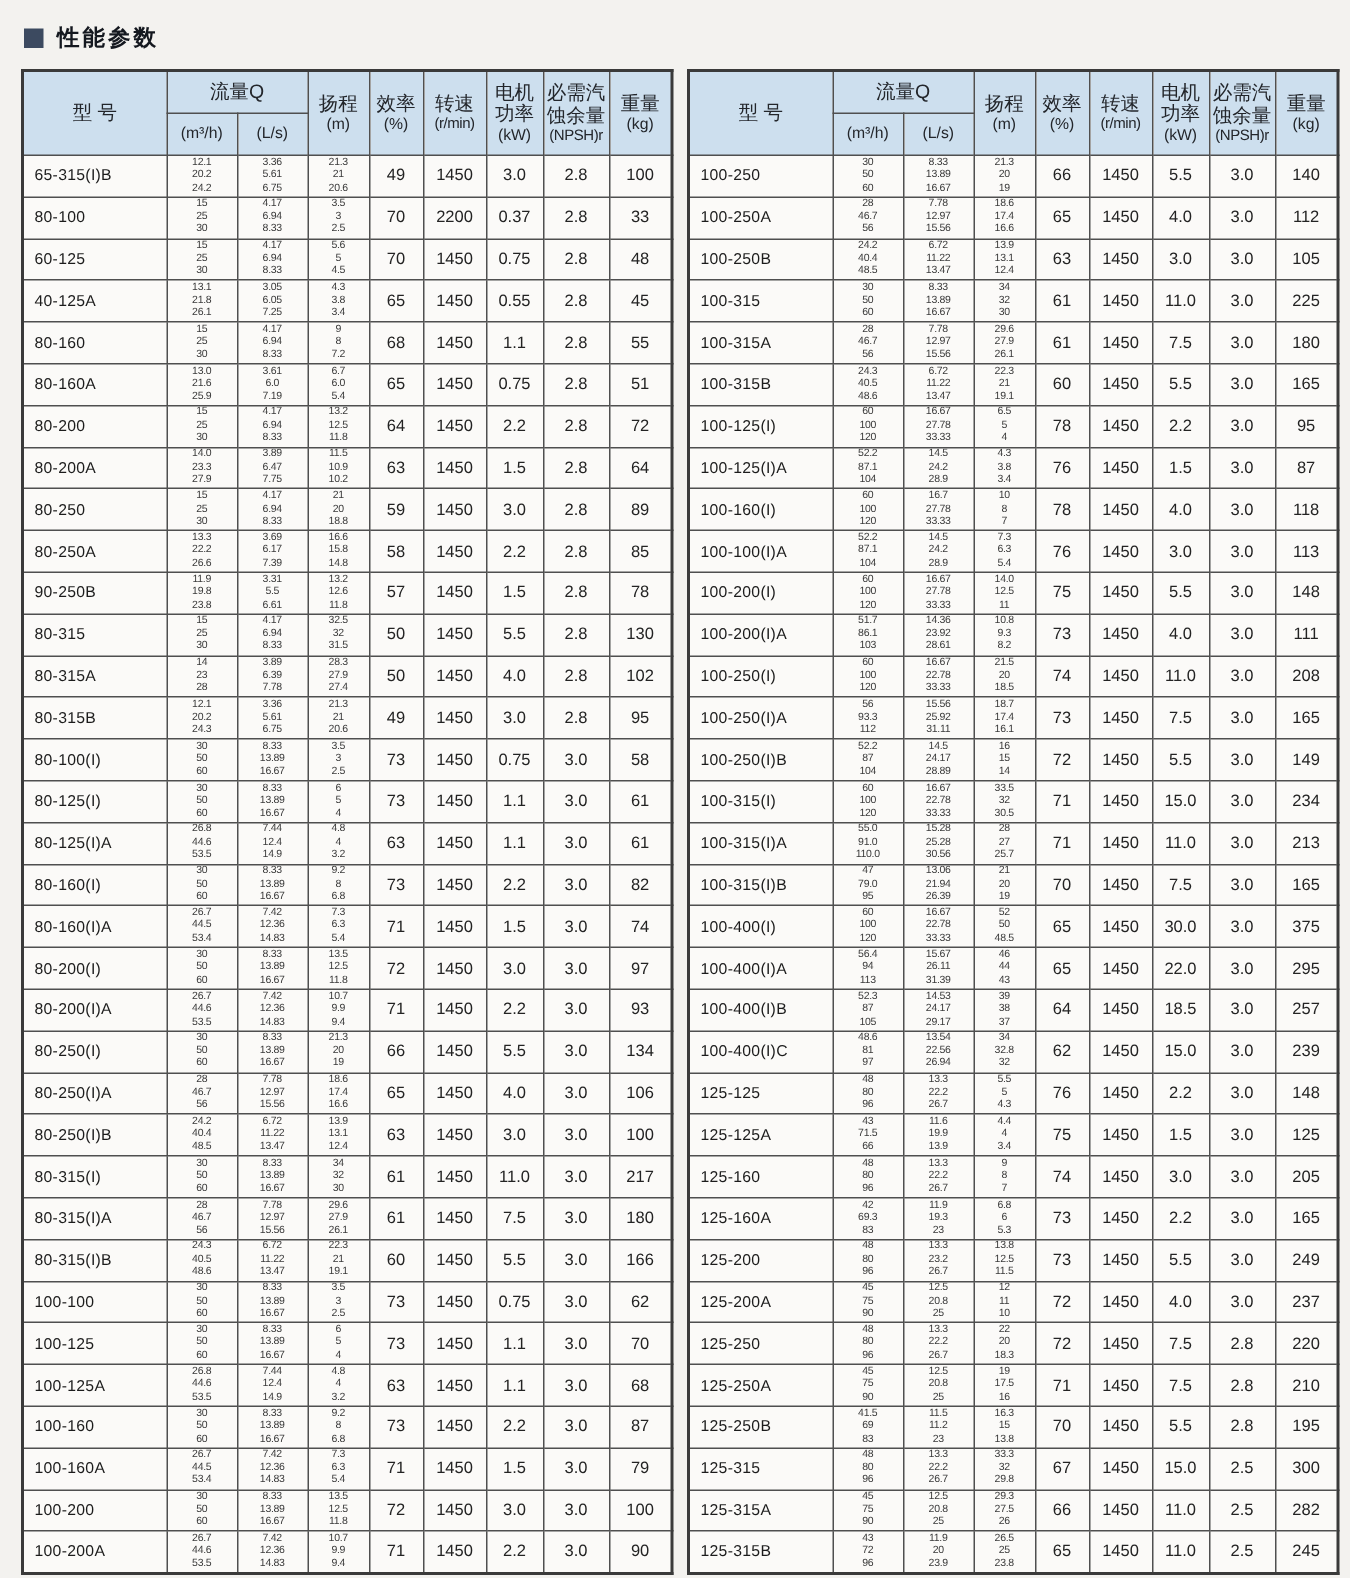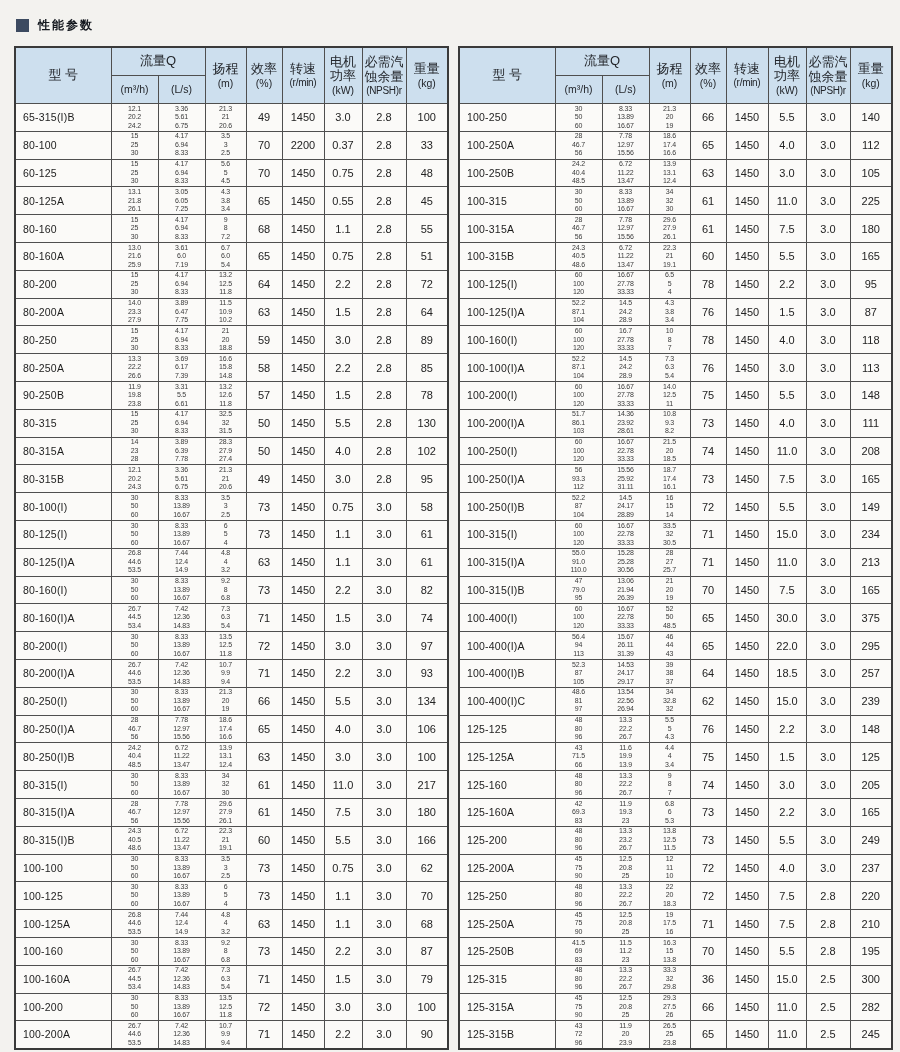--- a/index.html
+++ b/index.html
@@ -6,21 +6,21 @@
   body{
     width:900px;height:1052px;
     background:#f3f2ef;
     font-family:"Liberation Sans","DejaVu Sans",sans-serif;
     color:#222;
     overflow:hidden;
   }
   .page{box-sizing:border-box;width:900px;height:1052px;padding:10px 8px 6px 14px;}
   .title-row{display:flex;align-items:center;gap:9px;height:26px;margin:2px 0 8px 2px;}
   .title-square{width:13px;height:13px;background:#3c4a60;flex:0 0 auto;}
-  .title-text{font-size:12px;font-weight:bold;color:#14181f;letter-spacing:2px;}
+  .title-text{font-size:15px;font-weight:bold;color:#14181f;letter-spacing:2px;}
   .tables{display:flex;gap:9px;}
   table{
     border-collapse:collapse;table-layout:fixed;
     width:433px;flex:0 0 auto;
     background:#fbfaf8;
     border:2px solid #3a3a3a;
   }
   th,td{border:1px solid #4f4f4f;padding:0;vertical-align:middle;text-align:center;overflow:hidden;}
   thead th{
     background:#cddfee;
@@ -169,21 +169,21 @@
               <div>5</div>
               <div>4.5</div>
             </td>
             <td class="single">70</td>
             <td class="single">1450</td>
             <td class="single">0.75</td>
             <td class="single">2.8</td>
             <td class="single">48</td>
           </tr>
           <tr>
-            <td class="model">80-125A</td>
+            <td class="model">40-125A</td>
             <td class="multi">
               <div>13.1</div>
               <div>21.8</div>
               <div>26.1</div>
             </td>
             <td class="multi">
               <div>3.05</div>
               <div>6.05</div>
               <div>7.25</div>
             </td>
@@ -1663,21 +1663,21 @@
             <td class="multi">
               <div>13.3</div>
               <div>22.2</div>
               <div>26.7</div>
             </td>
             <td class="multi">
               <div>33.3</div>
               <div>32</div>
               <div>29.8</div>
             </td>
-            <td class="single">36</td>
+            <td class="single">67</td>
             <td class="single">1450</td>
             <td class="single">15.0</td>
             <td class="single">2.5</td>
             <td class="single">300</td>
           </tr>
           <tr>
             <td class="model">125-315A</td>
             <td class="multi">
               <div>45</div>
               <div>75</div>

